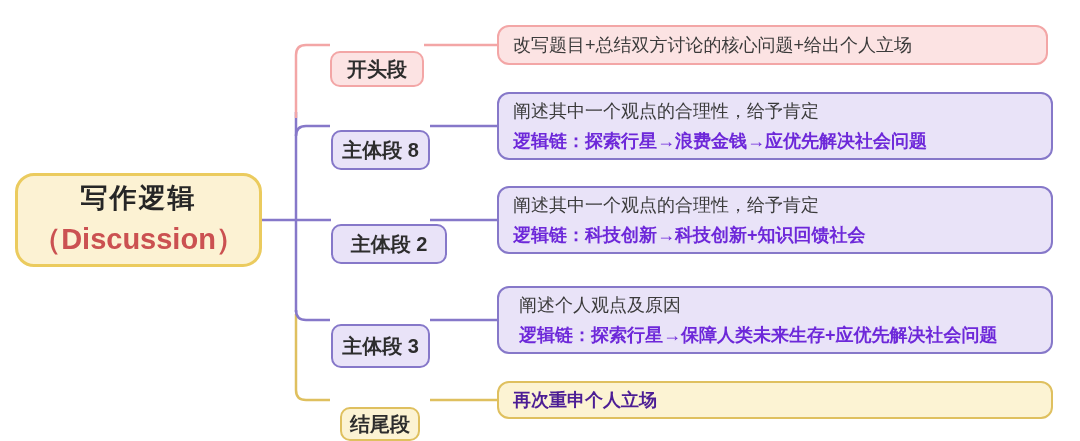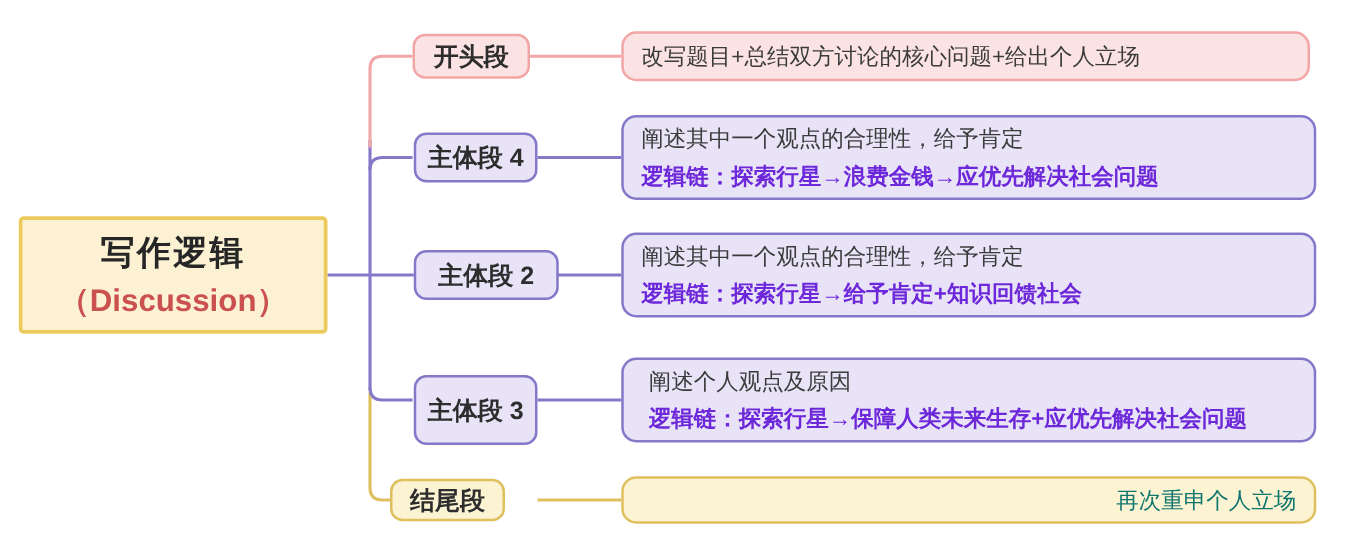--- a/index.html
+++ b/index.html
@@ -17,55 +17,55 @@
   .connectors{position:absolute;left:0;top:0;width:1080px;height:441px;}
   .connectors path{fill:none;stroke-width:2.5px;}
   .c-pink{stroke:var(--pink-border);}
   .c-purple{stroke:var(--purple-border);}
   .c-yellow{stroke:var(--yellow-border);}
 
   .node{position:absolute;box-sizing:border-box;display:flex;align-items:center;justify-content:center;}
 
   .root-node{
     left:15px;top:173px;width:247px;height:94px;
-    background:var(--root-bg);border:3px solid var(--root-border);border-radius:4px;
+    background:var(--root-bg);border:3px solid var(--root-border);border-radius:19px;
     flex-direction:column;gap:4px;
   }
   .root-title{font-size:27px;font-weight:bold;color:#262626;letter-spacing:2px;}
-  .root-subtitle{font-size:25px;font-weight:bold;color:var(--accent-red);text-align:center;}
+  .root-subtitle{font-size:29px;font-weight:bold;color:var(--accent-red);text-align:center;}
 
   .branch-node{
     border-radius:10px;border:2px solid;font-size:20px;font-weight:bold;color:#2d2d2d;
-    background:var(--purple-bg);border-color:var(--purple-border);
+    background:var(--purple-bg);border-color:var(--purple-border);margin-top:24px;
   }
   .branch-node.pink{background:var(--pink-bg);border-color:var(--pink-border);}
   .branch-node.yellow{background:var(--yellow-bg);border-color:var(--yellow-border);}
 
   .n1{left:330px;top:27px;width:94px;height:36px;}
   .n2{left:331px;top:106px;width:99px;height:40px;}
   .n3{left:331px;top:200px;width:116px;height:40px;}
-  .n4{left:331px;top:300px;width:99px;height:56px;}
-  .n5{left:312px;top:383px;width:92px;height:34px;}
+  .n4{left:331px;top:300px;width:99px;height:44px;}
+  .n5{left:340px;top:383px;width:80px;height:34px;}
 
   .detail-box{
     position:absolute;box-sizing:border-box;left:497px;border-radius:12px;border:2px solid;
     display:flex;flex-direction:column;justify-content:center;padding:2px 14px;
     background:var(--purple-bg);border-color:var(--purple-border);
   }
   .detail-box.pink{background:var(--pink-bg);border-color:var(--pink-border);}
   .detail-box.yellow{background:var(--yellow-bg);border-color:var(--yellow-border);}
   .d1{top:25px;width:551px;height:40px;}
   .d2{top:92px;width:556px;height:68px;}
   .d3{top:186px;width:556px;height:68px;}
   .d4{top:286px;width:556px;height:68px;padding-left:20px;}
   .d5{top:381px;width:556px;height:38px;}
 
   .note{font-size:18px;font-weight:normal;color:#3b3b3b;line-height:30px;white-space:nowrap;}
   .chain{font-size:18px;font-weight:bold;color:#6d28d9;line-height:30px;white-space:nowrap;}
-  .d5 .note{font-weight:normal;color:#0f766e;text-align:right;}
+  .d5 .note{font-weight:bold;color:#4c1d95;}
 </style>
 </head>
 <body>
 
 <div class="canvas">
 
   <svg class="connectors" viewBox="0 0 1080 441">
     <path class="c-purple" d="M296,112 V312"></path>
     <path class="c-yellow" d="M296,314 V390 Q296,400 306,400 H330"></path>
     <path class="c-purple" d="M330,126 H306 Q296,126 296,136"></path>
@@ -81,42 +81,42 @@
 
   <div class="node root-node">
     <div class="root-title">写作逻辑</div>
     <div class="root-subtitle">（Discussion）</div>
   </div>
 
   <div class="node branch-node pink n1">
     <span>开头段</span>
   </div>
   <div class="node branch-node n2">
-    <span>主体段 4</span>
+    <span>主体段 8</span>
   </div>
   <div class="node branch-node n3">
     <span>主体段 2</span>
   </div>
   <div class="node branch-node n4">
     <span>主体段 3</span>
   </div>
   <div class="node branch-node yellow n5">
     <span>结尾段</span>
   </div>
 
   <div class="detail-box pink d1">
     <div class="note">改写题目+总结双方讨论的核心问题+给出个人立场</div>
   </div>
   <div class="detail-box d2">
     <div class="note">阐述其中一个观点的合理性，给予肯定</div>
     <div class="chain">逻辑链：探索行星→浪费金钱→应优先解决社会问题</div>
   </div>
   <div class="detail-box d3">
     <div class="note">阐述其中一个观点的合理性，给予肯定</div>
-    <div class="chain">逻辑链：探索行星→给予肯定+知识回馈社会</div>
+    <div class="chain">逻辑链：科技创新→科技创新+知识回馈社会</div>
   </div>
   <div class="detail-box d4">
     <div class="note">阐述个人观点及原因</div>
     <div class="chain">逻辑链：探索行星→保障人类未来生存+应优先解决社会问题</div>
   </div>
   <div class="detail-box yellow d5">
     <div class="note">再次重申个人立场</div>
   </div>
 
 </div>

